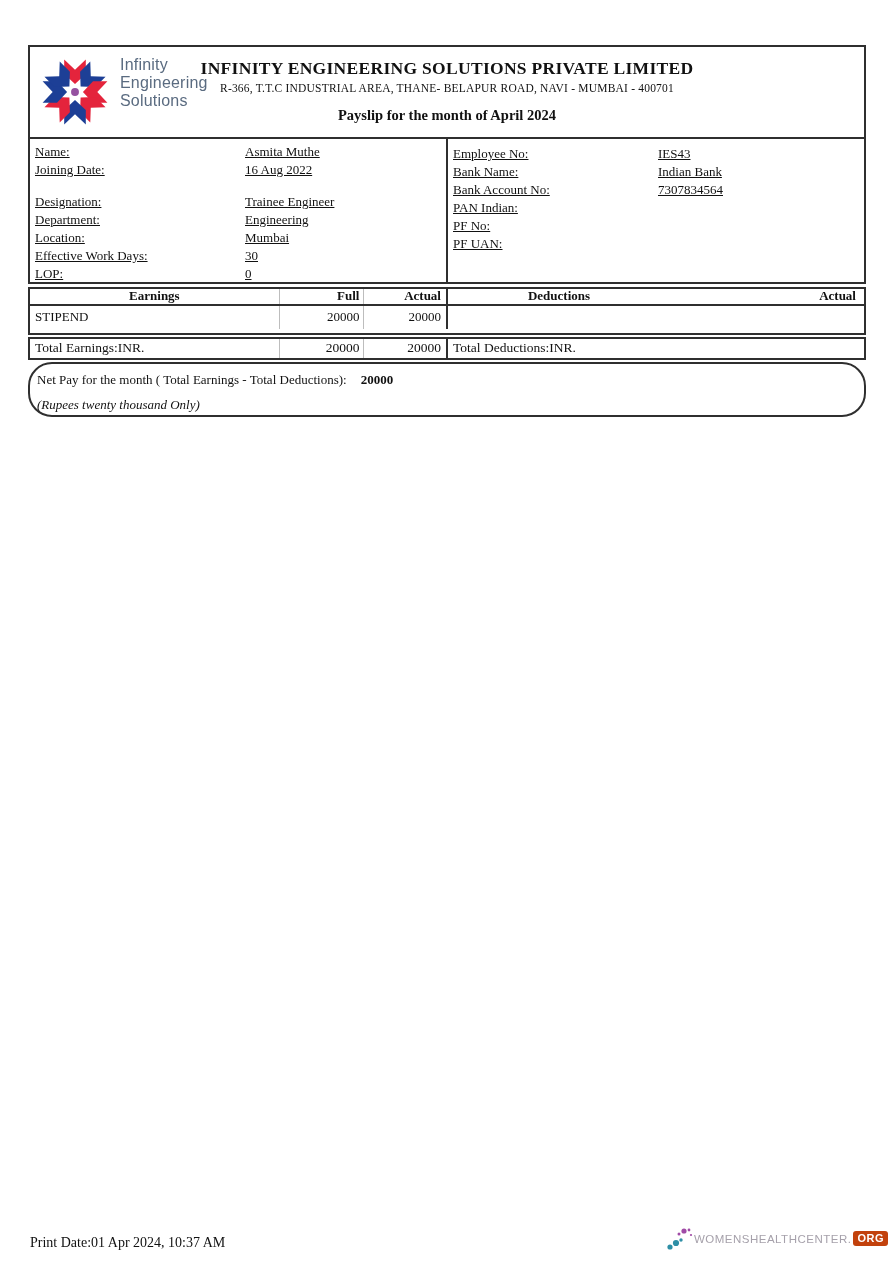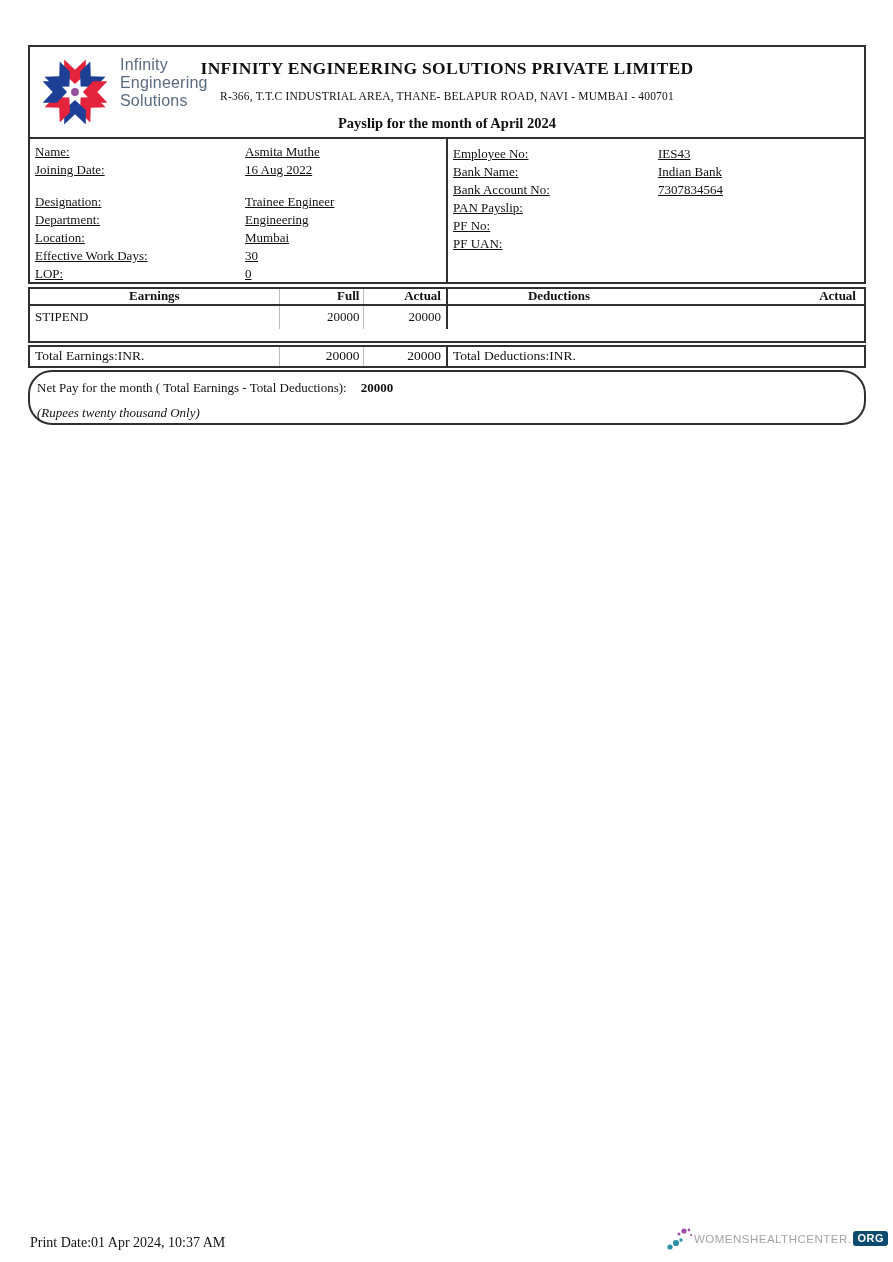--- a/index.html
+++ b/index.html
@@ -10,21 +10,21 @@
   }
   .sheet { position:absolute; left:28px; top:45px; width:838px; }
   .box { border:2px solid #2f2f2f; box-sizing:border-box; background:#fff; }
 
   
   .header-box { height:94px; position:relative; text-align:center; }
   .logo-wrap { position:absolute; left:8px; top:9px; display:flex; align-items:flex-start; gap:8px; text-align:left; }
   .logo-svg { width:74px; height:72px; display:block; }
   .brand-text { font-family:"Liberation Sans","DejaVu Sans",sans-serif; font-size:16px; line-height:18px; color:#5a6b80; letter-spacing:0.2px; }
   .company-name { font-weight:bold; font-size:17.5px; margin-top:11px; letter-spacing:0.3px; }
-  .company-address { font-size:11.5px; margin-top:11px; letter-spacing:0.2px; }
+  .company-address { font-size:11.5px; margin-top:3px; letter-spacing:0.2px; }
   .payslip-title { font-weight:bold; font-size:14.5px; margin-top:13px; }
 
   
   .employee-box { border-top:none; height:145px; display:flex;text-decoration:underline; }
   .emp-left { width:418px; border-right:2px solid #2f2f2f; padding:4px 0 0 5px; box-sizing:border-box; }
   .emp-right { flex:1; padding:6px 0 0 5px; box-sizing:border-box; }
   .erow { display:flex; height:18px; font-size:13px; line-height:17px; }
   .erow.spacer { height:14px; }
   .elabel { width:210px; }
   .emp-right .elabel { width:205px; }
@@ -34,21 +34,21 @@
 
   
   .tbl { display:flex; }
   .tbl-left { width:418px; border-right:2px solid #2f2f2f; display:flex; box-sizing:border-box; }
   .tbl-right { flex:1; display:flex; }
   .col-name { width:250px; box-sizing:border-box; }
   .col-full { width:85px; text-align:right; padding-right:4px; box-sizing:border-box; border-left:1px solid #bdbdbd; }
   .col-act  { width:83px; text-align:right; padding-right:5px; box-sizing:border-box; border-left:1px solid #bdbdbd; }
   .col-dname { width:222px; box-sizing:border-box; }
   .col-dact { flex:1; text-align:right; padding-right:8px; box-sizing:border-box; }
-  .table-box { height:56px; }
+  .table-box { height:48px; }
   .thead-row { height:15px; line-height:14px; font-weight:bold; font-size:13px; border-bottom:2px solid #2f2f2f; }
   .thead-row .col-name, .thead-row .col-dname { text-align:center; }
   .item-row { height:23px; line-height:22px; font-size:13px; }
   .pad-name { padding-left:5px; }
   .total-box { height:23px; }
   .total-row { height:19px; line-height:18px; font-size:13.5px; }
 
   
   .netpay-box { height:55px; padding:8px 0 0 7px; box-sizing:border-box;border-radius:24px; }
   .netpay-line { font-size:13px; }
@@ -57,21 +57,21 @@
 
   .note { text-align:center; font-size:12.5px; margin-top:5px; }
 
   .print-date { position:absolute; left:30px; top:1235px; font-size:14px; }
 
   
   .watermark { position:absolute; top:1223px; right:5px; display:flex; align-items:center;
                font-family:"Liberation Sans","DejaVu Sans",sans-serif; }
   .wm-dots { width:27px; height:29px; display:block; margin-top:2px; }
   .wm-name { color:#a6a1ab; font-size:11.5px; letter-spacing:0.5px; margin-left:1px; }
-  .wm-org { background:#0c4a6e; color:#ffffff; font-weight:bold; font-size:11px; padding:1px 4px 2px;
+  .wm-org { background:#c2410c; color:#ffffff; font-weight:bold; font-size:11px; padding:1px 4px 2px;
             border-radius:3px; margin-left:2px; letter-spacing:0.5px; }
 </style>
 </head>
 <body>
 
 <div class="sheet">
 
   <div class="box header-box">
     <div class="logo-wrap">
       <svg class="logo-svg" viewBox="-50 -50 100 100">
@@ -140,21 +140,21 @@
       </div>
       <div class="erow">
         <span class="elabel">Bank Name:</span>
         <span class="evalue">Indian Bank</span>
       </div>
       <div class="erow">
         <span class="elabel">Bank Account No:</span>
         <span class="evalue">7307834564</span>
       </div>
       <div class="erow">
-        <span class="elabel">PAN Payslip:</span>
+        <span class="elabel">PAN Indian:</span>
         <span class="evalue"></span>
       </div>
       <div class="erow">
         <span class="elabel">PF No:</span>
         <span class="evalue"></span>
       </div>
       <div class="erow">
         <span class="elabel">PF UAN:</span>
         <span class="evalue"></span>
       </div>

